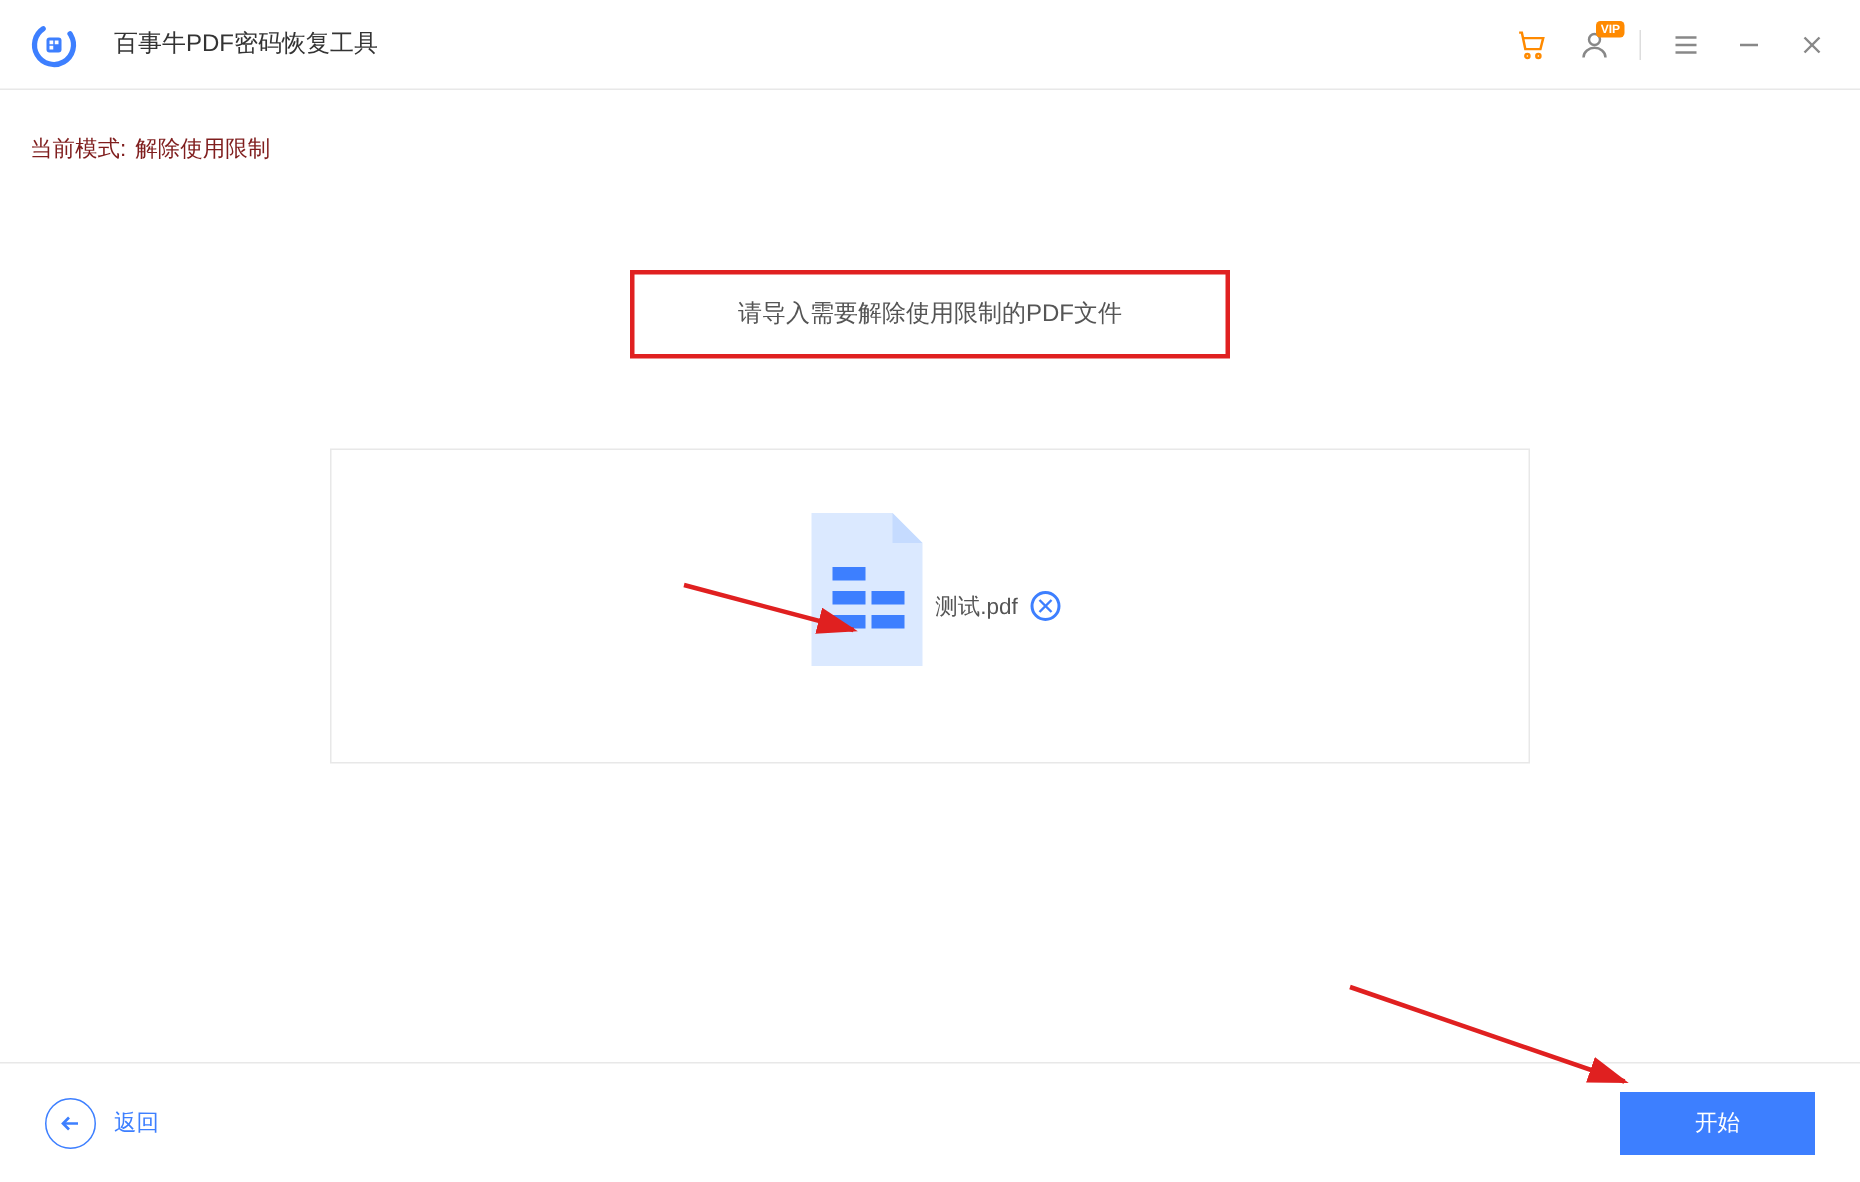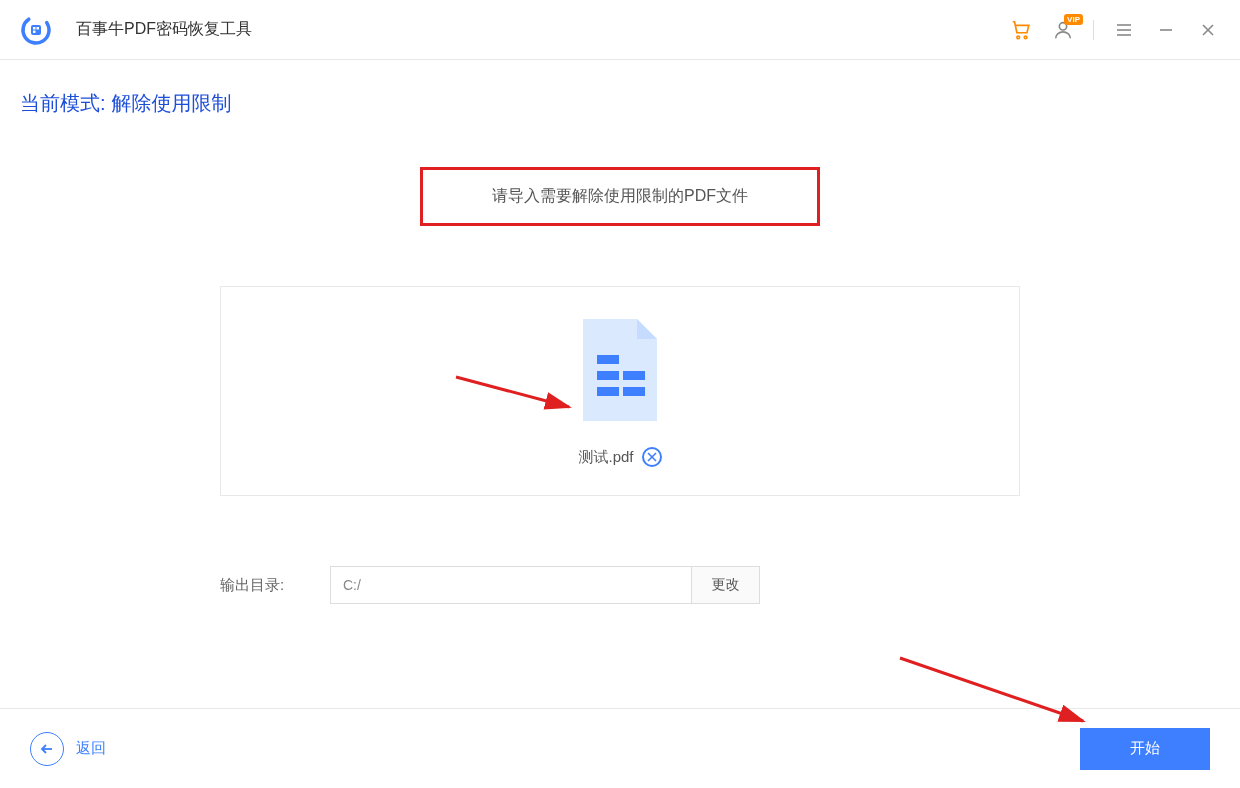--- a/index.html
+++ b/index.html
@@ -42,37 +42,37 @@
       font-size: 8px;
       padding: 1px 3px;
       border-radius: 3px;
       font-weight: bold;
     }
     .divider-v {
       width: 1px; height: 20px;
       background: #ddd;
     }
     .content { padding: 30px 20px 0; position: relative; height: calc(100% - 60px - 80px); }
-    .mode-label { font-size: 20px; color: #1d4ed8; display: flex; gap: 6px; }
+    .mode-label { font-size: 15px; color: #7f1d1d; display: flex; gap: 6px; }
     .instruction-box {
-      margin: 50px auto 0;
+      margin: 71px auto 0;
       width: 400px;
       padding: 16px 20px;
       border: 3px solid #e02020;
       text-align: center;
       font-size: 16px;
       color: #555;
     }
     .dropzone {
       margin: 60px auto 0;
       width: 800px;
       height: 210px;
       border: 1px solid #e8e8e8;
       display: flex;
-      flex-direction: column;
+      flex-direction: row;
       align-items: center;
       justify-content: center;
       position: relative;
     }
     .file-icon { margin-bottom: 18px; }
     .file-row { display: flex; align-items: center; gap: 8px; }
     .file-name { font-size: 15px; color: #555; }
     .remove-file {
       width: 20px; height: 20px;
       border: 2px solid #3d7fff;
@@ -239,29 +239,20 @@
     <svg class="arrow-annotation" style="left:230px; top:85px;" width="130" height="50" viewBox="0 0 130 50">
       <defs>
           <marker id="ah1" markerWidth="10" markerHeight="10" refX="8" refY="3" orient="auto">
             <path d="M0,0 L9,3 L0,6 z" fill="#e02020"></path>
           </marker>
         </defs>
       <line x1="5" y1="5" x2="118" y2="35" stroke="#e02020" stroke-width="3" marker-end="url(#ah1)"></line>
     </svg>
   </div>
 
-  <div class="output-row">
-    <span class="output-label">输出目录:</span>
-    <div class="output-path-wrap">
-      <input class="output-path" readonly="" value="C:/" style="">
-      <div class="change-btn">
-        <span>更改</span>
-      </div>
-    </div>
-  </div>
 </div>
 
 <div class="footer">
   <div class="back-btn">
     <div class="back-circle">
       <svg width="16" height="16" viewBox="0 0 16 16" fill="none" stroke="#3d7fff" stroke-width="1.8">
         <line x1="13" y1="8" x2="3" y2="8"></line>
         <polyline points="7,4 3,8 7,12"></polyline>
       </svg>
     </div>

